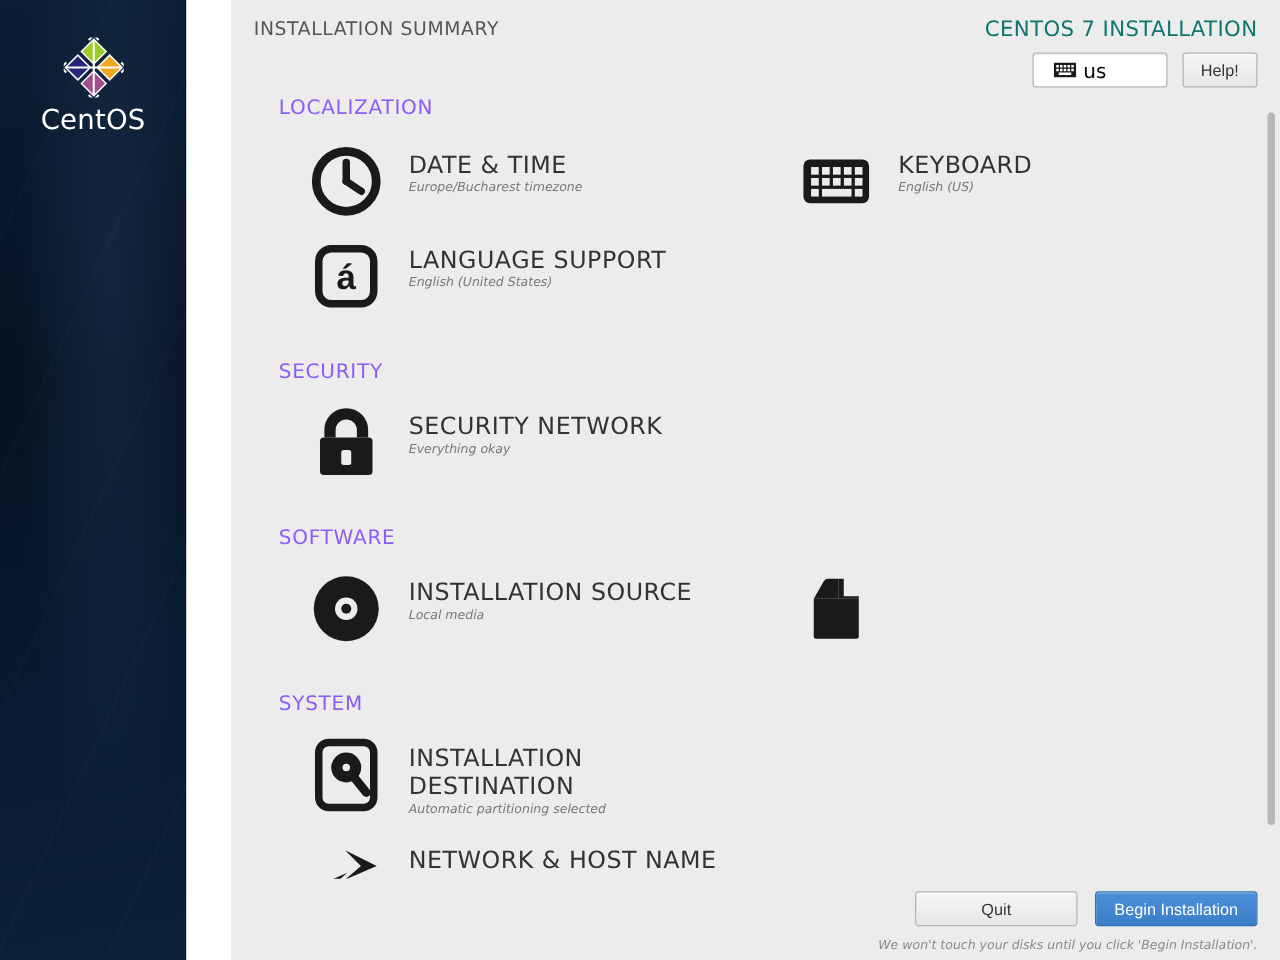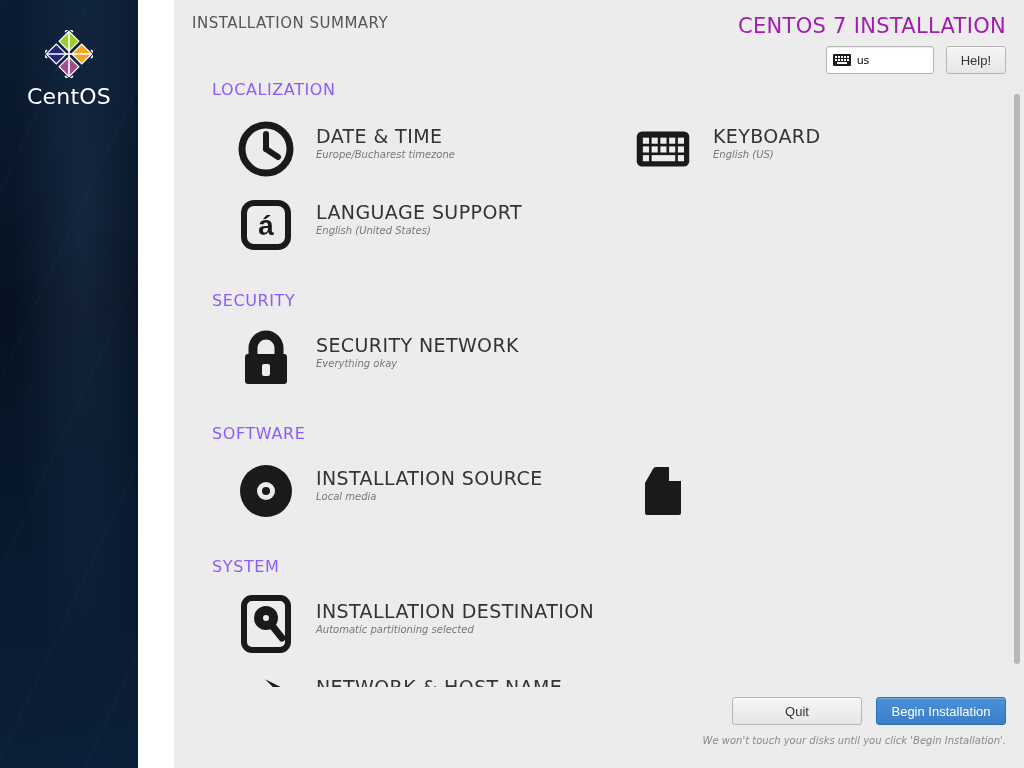--- a/index.html
+++ b/index.html
@@ -1,38 +1,38 @@
 <!DOCTYPE html>
 <html><head>
 <meta charset="utf-8">
 <style>
   * { box-sizing: border-box; margin: 0; padding: 0; }
   html, body { width: 1024px; height: 768px; overflow: hidden; font-family: "DejaVu Sans", "Cantarell", sans-serif; }
   body { display: flex; background: #fff; }
 
   
-  .sidebar { width: 138px; height: 768px; background: linear-gradient(170deg, #0a1c33 0%, #061222 40%, #081a2f 70%, #0b1f38 100%); position: relative; color: #fff; flex-shrink: 0; }
+  .sidebar { width: 149px; height: 768px; background: linear-gradient(170deg, #0a1c33 0%, #061222 40%, #081a2f 70%, #0b1f38 100%); position: relative; color: #fff; flex-shrink: 0; }
   .sidebar::before { content: ""; position: absolute; inset: 0; background:
       repeating-linear-gradient(115deg, rgba(255,255,255,0.015) 0 2px, transparent 2px 80px),
       radial-gradient(ellipse at 60% 30%, rgba(60,90,130,0.25), transparent 60%);
     pointer-events: none; }
   .logo-wrap { position: absolute; top: 30px; left: 0; width: 100%; text-align: center; }
   .logo-svg { display: block; margin: 0 auto 6px auto; }
   .logo-text { font-size: 22px; font-weight: 400; letter-spacing: 0.2px; }
 
   
   .main { flex: 1; height: 768px; display: flex; flex-direction: column; background: #ececec; position: relative; margin-left: 36px; }
 
   
   .header { display: flex; justify-content: space-between; align-items: flex-start; padding: 14px 18px 8px 18px; }
   .page-title { font-size: 15px; color: #555; letter-spacing: 0.5px; font-weight: 400; }
   .header-right { text-align: right; }
-  .installer-title { font-size: 21px; color: #a21caf; letter-spacing: 0.3px; font-weight: 400; margin-bottom: 8px; text-align: center; }
+  .installer-title { font-size: 17px; color: #0f766e; letter-spacing: 0.3px; font-weight: 400; margin-bottom: 8px; text-align: center; }
   .header-ctrls { display: flex; gap: 12px; justify-content: flex-end; align-items: center; }
-  .kb-indicator { width: 108px; height: 28px; background: #fff; border: 1px solid #b5b5b5; border-radius: 3px; display: flex; align-items: center; padding: 0 6px; font-size: 11px; gap: 6px; box-shadow: inset 0 1px 1px rgba(0,0,0,0.08); }
+  .kb-indicator { width: 108px; height: 28px; background: #fff; border: 1px solid #b5b5b5; border-radius: 3px; display: flex; align-items: center; padding: 0 16px; font-size: 16px; gap: 6px; box-shadow: inset 0 1px 1px rgba(0,0,0,0.08); }
   .kb-indicator svg { flex-shrink: 0; }
   .btn { height: 28px; border: 1px solid #b5b5b5; border-radius: 3px; background: linear-gradient(#f6f6f6,#e6e6e6); font-size: 13px; color: #333; padding: 0 14px; cursor: pointer; box-shadow: 0 1px 0 rgba(255,255,255,0.6) inset; }
   .btn-primary { background: linear-gradient(#4a90d9,#3a7fc8); color: #fff; border-color: #2b6fb8; box-shadow: 0 1px 0 rgba(255,255,255,0.25) inset; }
 
   
   .scroll-wrap { flex: 1; position: relative; overflow: hidden; }
   .scroll-body { position: absolute; inset: 0; padding: 0 28px 0 38px; overflow-y: hidden; }
   .scrollbar-track { position: absolute; right: 4px; top: 0; width: 10px; height: 615px; }
   .scrollbar-thumb { position: absolute; right: 0; top: 12px; width: 6px; height: 570px; background: #b7b7b7; border-radius: 3px; }
 
@@ -42,21 +42,21 @@
   .spokes { display: grid; grid-template-columns: 1fr 1fr; column-gap: 10px; }
   .spoke { display: flex; gap: 22px; align-items: flex-start; padding: 6px 4px 14px 26px; cursor: pointer; }
   .spoke.single { grid-column: span 2; max-width: 50%; }
   .spoke-icon { width: 56px; height: 56px; flex-shrink: 0; display: flex; align-items: center; justify-content: center; color: #1a1a1a; }
   .spoke-icon.disabled { color: #bdbdbd; }
   .spoke-text { padding-top: 4px; }
   .spoke-title { font-size: 19px; letter-spacing: 0.4px; color: #333; font-weight: 500; }
   .spoke-status { font-size: 10px; color: #777; font-style: italic; margin-top: 2px; }
 
   
-  .footer { padding: 10px 18px 22px 18px; }
+  .footer { padding: 10px 18px 6px 18px; }
   .footer-btns { display: flex; gap: 14px; justify-content: flex-end; }
   .footer-btns .btn { width: 130px; }
   .footer-note { text-align: right; font-size: 10px; font-style: italic; color: #8a8a8a; margin-top: 10px; }
 </style>
 </head>
 <body>
 
 <div class="sidebar">
   <div class="logo-wrap">
     <svg class="logo-svg" width="48" height="48" viewBox="0 0 48 48">

